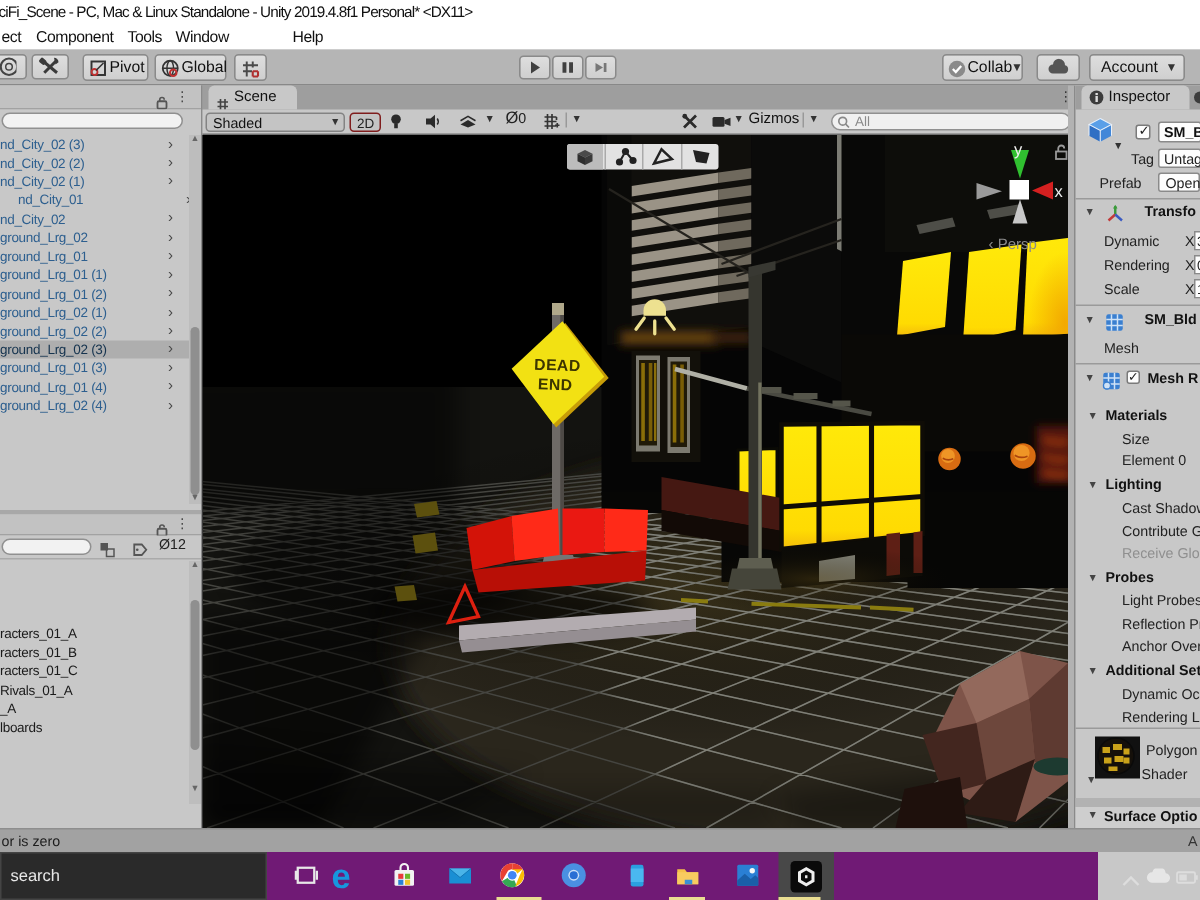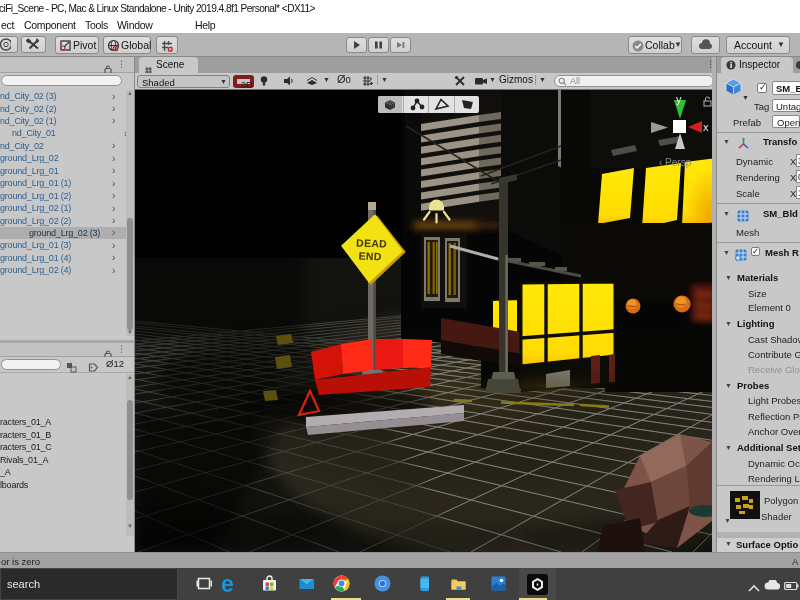--- a/index.html
+++ b/index.html
@@ -134,21 +134,21 @@
     </div>
     <div class="abs" style="left:0;top:145.1px;width:126px;height:12.4px;">
       <span class="abs f9" style="left:0px;top:1px;color:#2d5f8f;letter-spacing:-0.2px;">ground_Lrg_02 (1)</span>
       <span class="abs" style="left:112px;top:0.5px;font-size:10px;color:#4a4a4a;">›</span>
     </div>
     <div class="abs" style="left:0;top:157.5px;width:126px;height:12.4px;">
       <span class="abs f9" style="left:0px;top:1px;color:#2d5f8f;letter-spacing:-0.2px;">ground_Lrg_02 (2)</span>
       <span class="abs" style="left:112px;top:0.5px;font-size:10px;color:#4a4a4a;">›</span>
     </div>
     <div class="abs" style="left:0;top:169.9px;width:126px;height:12.4px;background:#aeaeae;">
-      <span class="abs f9" style="left:0px;top:1px;color:#16344f;letter-spacing:-0.2px;padding-left:29px;">ground_Lrg_02 (3)</span>
+      <span class="abs f9" style="left:0px;top:1px;color:#16344f;letter-spacing:-0.2px;">ground_Lrg_02 (3)</span>
       <span class="abs" style="left:112px;top:0.5px;font-size:10px;color:#4a4a4a;">›</span>
     </div>
     <div class="abs" style="left:0;top:182.4px;width:126px;height:12.4px;">
       <span class="abs f9" style="left:0px;top:1px;color:#2d5f8f;letter-spacing:-0.2px;">ground_Lrg_01 (3)</span>
       <span class="abs" style="left:112px;top:0.5px;font-size:10px;color:#4a4a4a;">›</span>
     </div>
     <div class="abs" style="left:0;top:194.8px;width:126px;height:12.4px;">
       <span class="abs f9" style="left:0px;top:1px;color:#2d5f8f;letter-spacing:-0.2px;">ground_Lrg_01 (4)</span>
       <span class="abs" style="left:112px;top:0.5px;font-size:10px;color:#4a4a4a;">›</span>
     </div>
@@ -222,21 +222,21 @@
     <span class="abs" style="left:17px;top:2px;font-size:10px;color:#111;">Scene</span>
   </div>
   <span class="abs" style="left:571px;top:2px;font-size:9px;color:#333;">⋮</span>
  </div>
 
  <div class="abs" style="left:0;top:16px;width:582px;height:17px;background:#c8c8c8;border-bottom:1px solid #6e6e6e;">
   <div class="abs" style="left:2px;top:1.5px;width:93px;height:13px;background:#c4c4c4;border:1px solid #838383;border-radius:3px;">
     <span class="abs" style="left:4px;top:1px;font-size:9.5px;color:#111;">Shaded</span>
     <span class="abs" style="left:82px;top:2.5px;font-size:7px;color:#333;">▼</span>
       </div>
-  <div class="abs" style="left:98px;top:1.5px;width:21px;height:13px;background:#c4c4c4;border:4px solid #7f1d1d;border-radius:3px;">
+  <div class="abs" style="left:98px;top:1.5px;width:21px;height:13px;background:#c4c4c4;border:1px solid #7f1d1d;border-radius:3px;">
     <span class="abs" style="left:4px;top:1px;font-size:9px;color:#222;">2D</span>
       </div>
   <div class="abs" style="left:122px;top:1px;"><svg width="14" height="14" viewBox="0 0 14 14" style="">
           <circle cx="7" cy="5.5" r="3.2" fill="#2b2b2b"></circle>
           <rect x="5.8" y="8.5" width="2.4" height="3" fill="#2b2b2b"></rect>
         </svg></div>
   <div class="abs" style="left:146px;top:1px;"><svg width="14" height="14" viewBox="0 0 14 14" style="">
           <path d="M3 5 h3 l3 -2.5 v9 l-3 -2.5 h-3 z" fill="#2b2b2b"></path>
           <path d="M10.5 5 a3.5 3.5 0 0 1 0 4" stroke="#2b2b2b" fill="none"></path>
         </svg></div>
@@ -651,21 +651,21 @@
       <span style="position:absolute;left:8px;top:2px;font-size:7px;color:#444;">▼</span>
       <span style="position:absolute;left:19px;top:1px;font-size:9.5px;font-weight:bold;color:#111;">Surface Optio</span>
     </div>
 </div>
 
 <div class="abs" style="left:0;top:552px;width:800px;height:16px;background:#a2a2a2;border-top:1px solid #8e8e8e;">
  <span class="abs" style="left:1px;top:3px;font-size:9.5px;color:#1c1c1c;">or is zero</span>
  <span class="abs" style="left:792px;top:3px;font-size:9.5px;color:#333;">A</span>
 </div>
 
-<div class="abs" style="left:0;top:568px;width:800px;height:32px;background:#404040;text-decoration:underline;">
+<div class="abs" style="left:0;top:568px;width:732px;height:32px;background:#701a75;text-decoration:underline;">
  <div class="abs" style="left:0;top:0;width:178px;height:32px;background:#2a2a2a;border:1px solid #444;">
   <span class="abs" style="left:6px;top:9px;font-size:11px;color:#e8e8e8;">search</span>
  </div>
  <div class="abs" style="left:196px;top:7px;width:17px;height:17px;"><svg width="17" height="17" viewBox="0 0 17 17" style="">
         <rect x="2.5" y="3.5" width="11" height="10" fill="none" stroke="#e8e8e8" stroke-width="1.5"></rect>
         <rect x="0.5" y="5.5" width="1.5" height="6" fill="#e8e8e8"></rect>
         <rect x="14.5" y="5.5" width="1.5" height="6" fill="#e8e8e8"></rect>
       </svg></div>
     <div class="abs" style="left:221px;top:3px;width:18px;height:24px;font-size:23px;font-weight:bold;color:#1796dd;">e</div>
     <div class="abs" style="left:261px;top:7px;width:17px;height:17px;"><svg width="17" height="17" viewBox="0 0 17 17" style="">

